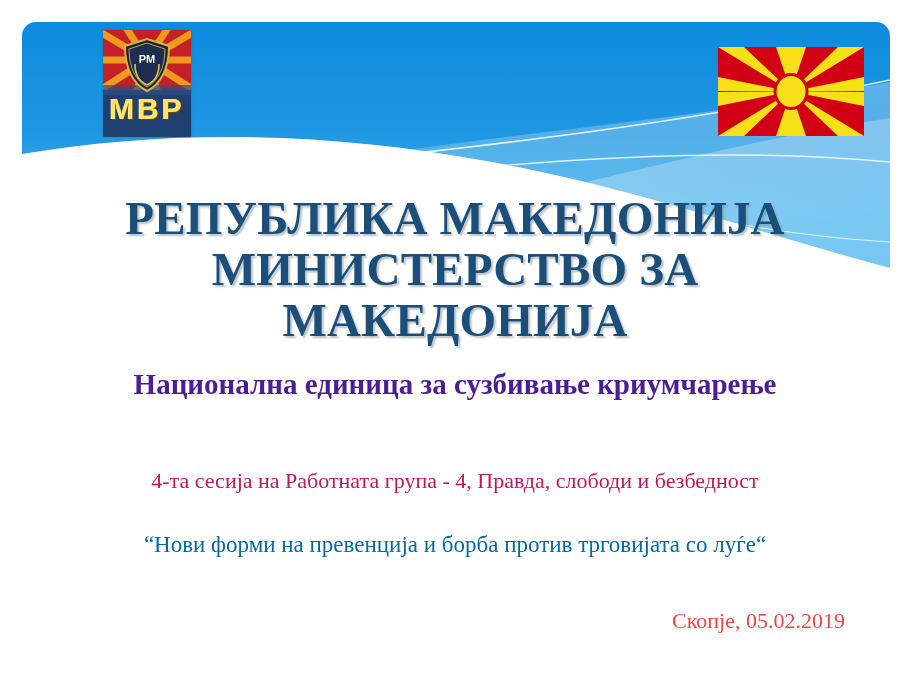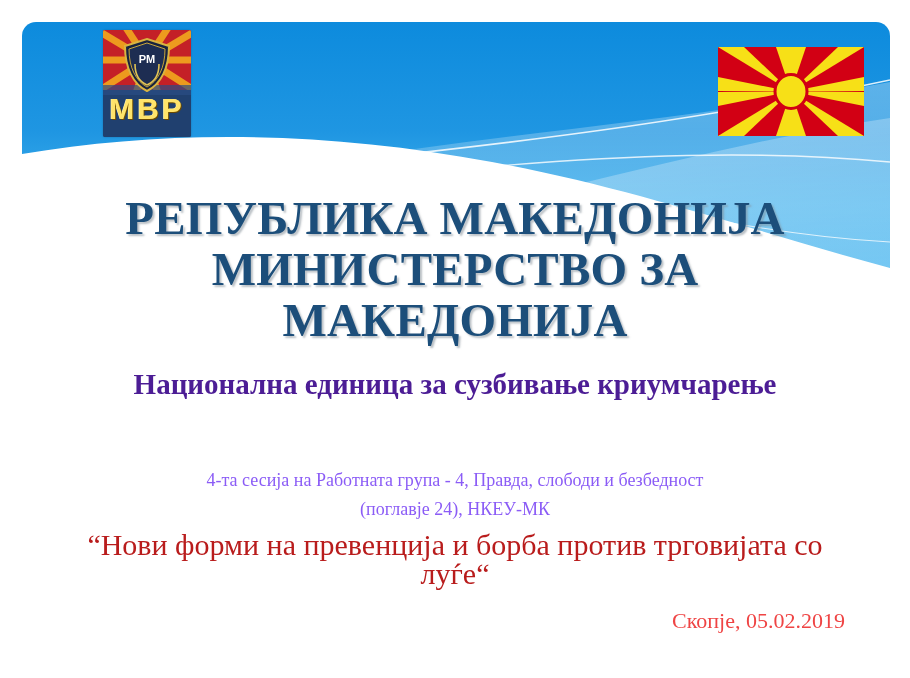--- a/index.html
+++ b/index.html
@@ -116,34 +116,34 @@
     font-weight: bold;
     color: #4c1d95;
   }
 
   #session {
     position: absolute;
     left: 55px;
     top: 466px;
     width: 800px;
     text-align: center;
-    font-size: 18px;
+    font-size: 22px;
     line-height: 29px;
-    color: #8b5cf6;
+    color: #be185d;
   }
 
   #theme {
     position: absolute;
     left: 55px;
     top: 530px;
     width: 800px;
     text-align: center;
-    font-size: 30px;
+    font-size: 23px;
     line-height: 29px;
-    color: #b91c1c;
+    color: #0369a1;
   }
 
   #place-date {
     position: absolute;
     left: 55px;
     top: 606px;
     width: 790px;
     text-align: right;
     font-size: 22px;
     line-height: 29px;
@@ -243,21 +243,20 @@
     <div>РЕПУБЛИКА МАКЕДОНИЈА</div>
     <div>МИНИСТЕРСТВО ЗА МАКЕДОНИЈА</div>
   </div>
 
   <div id="subtitle">
     <div>Национална единица за сузбивање криумчарење</div>
   </div>
 
   <div id="session">
     <div>4-та сесија на Работната група - 4, Правда, слободи и безбедност</div>
-    <div>(поглавје 24), НКЕУ-МК</div>
   </div>
 
   <div id="theme">
     <div>“Нови форми на превенција и борба против трговијата со луѓе“</div>
   </div>
 
   <div id="place-date">Скопје, 05.02.2019</div>
 
 </div>
 

